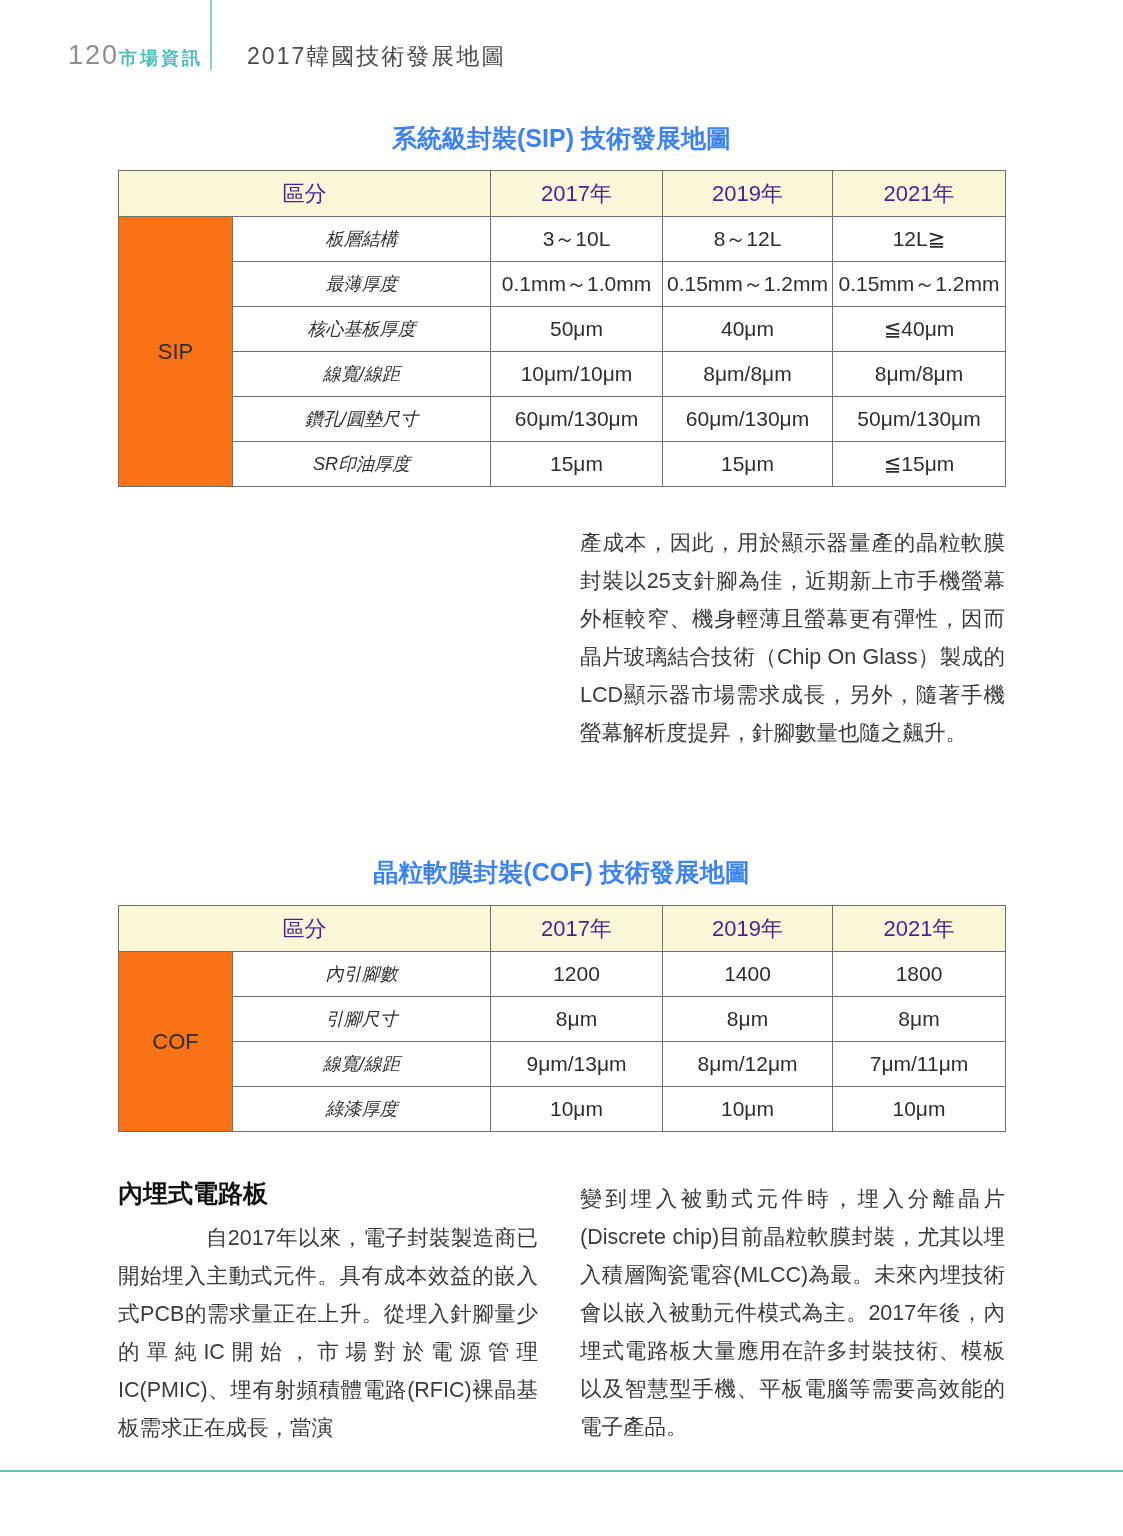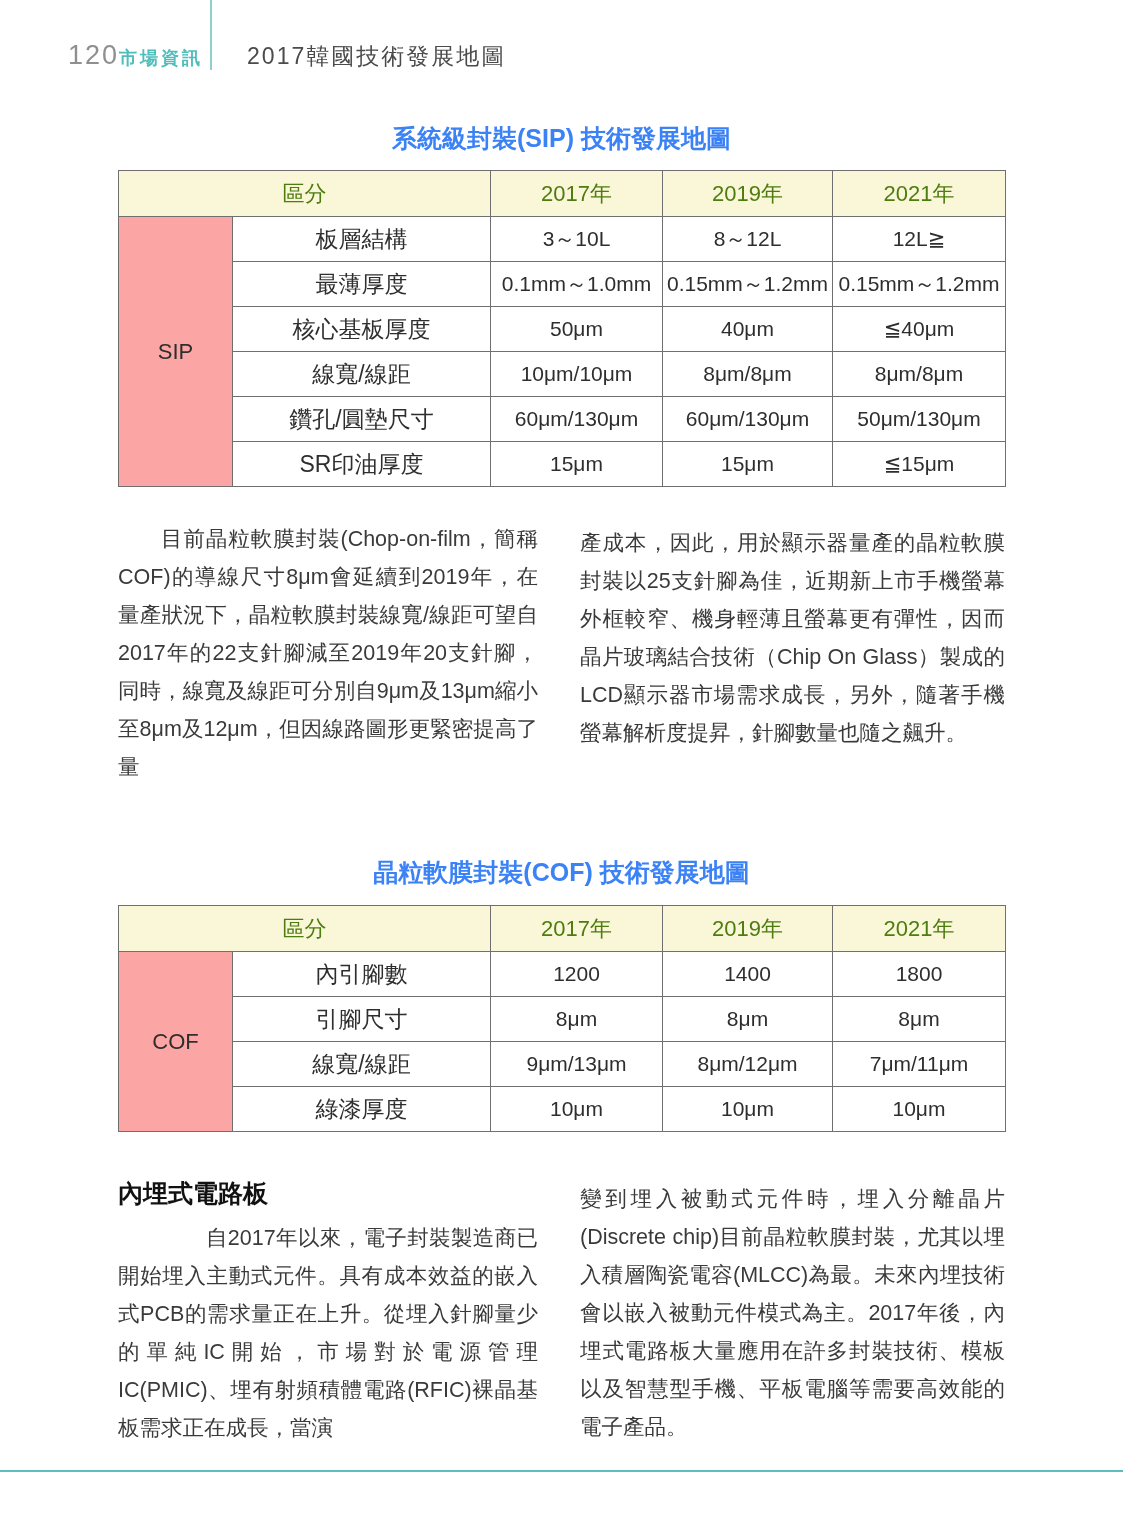--- a/index.html
+++ b/index.html
@@ -58,25 +58,25 @@
     vertical-align: middle;
     font-size: 21px;
     color: #2e2e2e;
     padding: 0;
   }
   .spec thead th {
     background: #faf6d8;
     height: 45px;
     font-weight: normal;
     font-size: 22px;
-    color: #4d7c0f;
+    color: #4c1d95;
   }
   .spec tbody td { height: 44px; background: #ffffff; }
-  .spec td.group { background: #fca5a5; font-size: 22px; }
-  .spec td.rowlabel { font-size: 23px; }
+  .spec td.group { background: #f97316; font-size: 22px; }
+  .spec td.rowlabel { font-size: 18px; font-style: italic; }
 
   
   .two-col {
     position: absolute;
     left: 118px;
     width: 887px;
     display: flex;
   }
   #cof-sec { top: 516px; }
   #emb-sec { top: 1172px; }
@@ -174,21 +174,20 @@
         <td class="rowlabel">SR印油厚度</td>
         <td>15μm</td>
         <td>15μm</td>
         <td>≦15μm</td>
       </tr>
     </tbody>
   </table>
 
   <div class="two-col" id="cof-sec">
     <div class="col-left">
-      <p class="body-text indent-2">目前晶粒軟膜封裝(Chop-on-film，簡稱COF)的導線尺寸8μm會延續到2019年，在量產狀況下，晶粒軟膜封裝線寬/線距可望自2017年的22支針腳減至2019年20支針腳，同時，線寬及線距可分別自9μm及13μm縮小至8μm及12μm，但因線路圖形更緊密提高了量</p>
     </div>
     <div class="col-right">
       <p class="body-text">產成本，因此，用於顯示器量產的晶粒軟膜封裝以25支針腳為佳，近期新上市手機螢幕外框較窄、機身輕薄且螢幕更有彈性，因而晶片玻璃結合技術（Chip On Glass）製成的LCD顯示器市場需求成長，另外，隨著手機螢幕解析度提昇，針腳數量也隨之飆升。</p>
     </div>
   </div>
 
   <h2 class="tbl-title" id="cof-title">晶粒軟膜封裝(COF) 技術發展地圖</h2>
 
   <table class="spec" id="cof-table">
     <colgroup>

